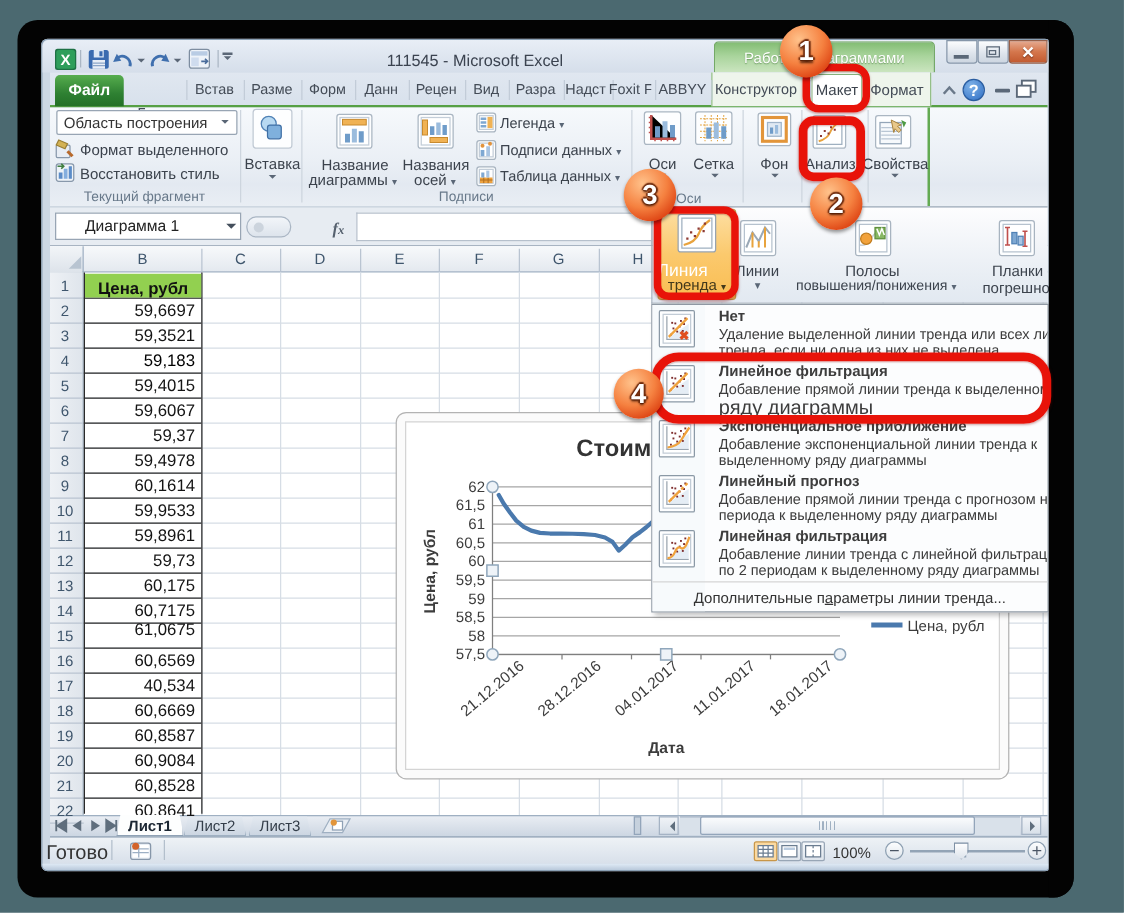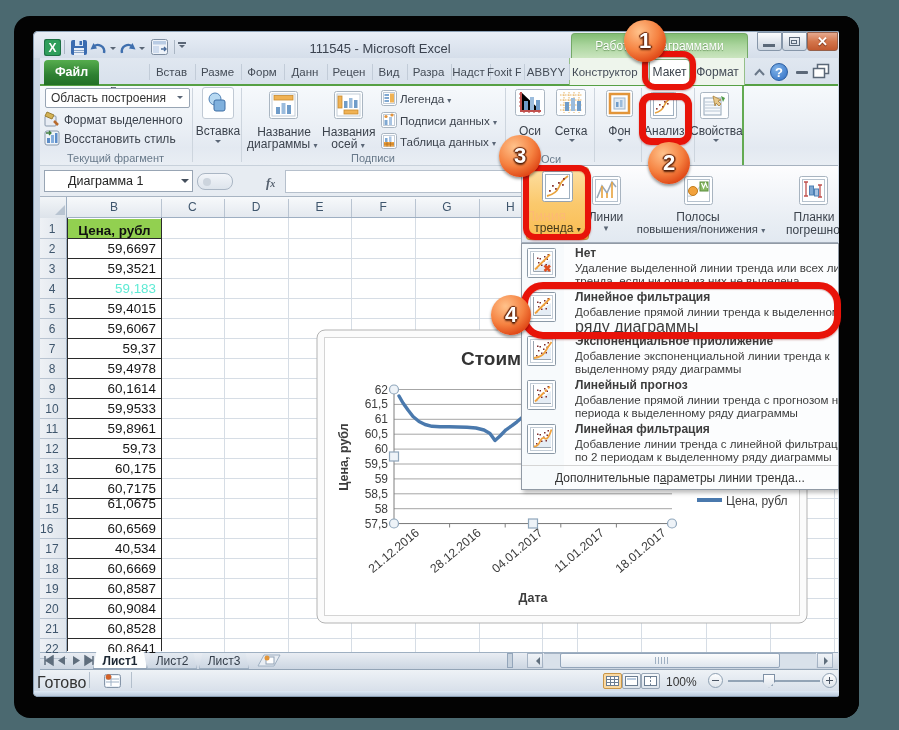--- a/index.html
+++ b/index.html
@@ -288,21 +288,21 @@
 <div class="a t" style="left:40px;top:421.5px;width:24px;text-align:center;font-size:12px;color:#3f566d;">11</div>
 <div class="a" style="left:40px;top:438.3px;width:27px;height:1px;background:#b9c4d1;"></div>
 <div class="a t" style="left:40px;top:441.5px;width:24px;text-align:center;font-size:12px;color:#3f566d;">12</div>
 <div class="a" style="left:40px;top:458.3px;width:27px;height:1px;background:#b9c4d1;"></div>
 <div class="a t" style="left:40px;top:461.5px;width:24px;text-align:center;font-size:12px;color:#3f566d;">13</div>
 <div class="a" style="left:40px;top:478.3px;width:27px;height:1px;background:#b9c4d1;"></div>
 <div class="a t" style="left:40px;top:481.5px;width:24px;text-align:center;font-size:12px;color:#3f566d;">14</div>
 <div class="a" style="left:40px;top:498.3px;width:27px;height:1px;background:#b9c4d1;"></div>
 <div class="a t" style="left:40px;top:501.5px;width:24px;text-align:center;font-size:12px;color:#3f566d;">15</div>
 <div class="a" style="left:40px;top:518.3px;width:27px;height:1px;background:#b9c4d1;"></div>
-<div class="a t" style="left:40px;top:521.5px;width:24px;text-align:left;font-size:12px;color:#3f566d;">16</div>
+<div class="a t" style="left:40px;top:521.5px;width:24px;text-align:center;font-size:12px;color:#3f566d;">16</div>
 <div class="a" style="left:40px;top:538.3px;width:27px;height:1px;background:#b9c4d1;"></div>
 <div class="a t" style="left:40px;top:541.5px;width:24px;text-align:center;font-size:12px;color:#3f566d;">17</div>
 <div class="a" style="left:40px;top:558.3px;width:27px;height:1px;background:#b9c4d1;"></div>
 <div class="a t" style="left:40px;top:561.5px;width:24px;text-align:center;font-size:12px;color:#3f566d;">18</div>
 <div class="a" style="left:40px;top:578.3px;width:27px;height:1px;background:#b9c4d1;"></div>
 <div class="a t" style="left:40px;top:581.5px;width:24px;text-align:center;font-size:12px;color:#3f566d;">19</div>
 <div class="a" style="left:40px;top:598.3px;width:27px;height:1px;background:#b9c4d1;"></div>
 <div class="a t" style="left:40px;top:601.5px;width:24px;text-align:center;font-size:12px;color:#3f566d;">20</div>
 <div class="a" style="left:40px;top:618.3px;width:27px;height:1px;background:#b9c4d1;"></div>
 <div class="a t" style="left:40px;top:621.5px;width:24px;text-align:center;font-size:12px;color:#3f566d;">21</div>
@@ -362,21 +362,21 @@
 <div class="a" style="left:67.3px;top:538.3px;width:94px;height:1px;background:#2a2a2a;"></div>
 <div class="a" style="left:67.3px;top:558.3px;width:94px;height:1px;background:#2a2a2a;"></div>
 <div class="a" style="left:67.3px;top:578.3px;width:94px;height:1px;background:#2a2a2a;"></div>
 <div class="a" style="left:67.3px;top:598.3px;width:94px;height:1px;background:#2a2a2a;"></div>
 <div class="a" style="left:67.3px;top:618.3px;width:94px;height:1px;background:#2a2a2a;"></div>
 <div class="a" style="left:67.3px;top:638.3px;width:94px;height:1px;background:#2a2a2a;"></div>
 <div class="a" style="left:68.3px;top:219.3px;width:92.3px;height:19px;background:#92d050;"></div>
 <div class="a t" style="left:68.3px;top:222.5px;width:92.3px;text-align:center;font-size:13.4px;font-weight:bold;color:#111;">Цена, рубл</div>
 <div class="a t" style="left:68px;top:241.3px;width:88px;text-align:right;font-size:13.4px;color:#141414;">59,6697</div>
 <div class="a t" style="left:68px;top:261.3px;width:88px;text-align:right;font-size:13.4px;color:#141414;">59,3521</div>
-<div class="a t" style="left:68px;top:281.3px;width:88px;text-align:right;font-size:13.4px;color:#5eead4;">59,183</div>
+<div class="a t" style="left:68px;top:281.3px;width:88px;text-align:right;font-size:13.4px;color:#000000;">59,183</div>
 <div class="a t" style="left:68px;top:301.3px;width:88px;text-align:right;font-size:13.4px;color:#141414;">59,4015</div>
 <div class="a t" style="left:68px;top:321.3px;width:88px;text-align:right;font-size:13.4px;color:#141414;">59,6067</div>
 <div class="a t" style="left:68px;top:341.3px;width:88px;text-align:right;font-size:13.4px;color:#141414;">59,37</div>
 <div class="a t" style="left:68px;top:361.3px;width:88px;text-align:right;font-size:13.4px;color:#141414;">59,4978</div>
 <div class="a t" style="left:68px;top:381.3px;width:88px;text-align:right;font-size:13.4px;color:#141414;">60,1614</div>
 <div class="a t" style="left:68px;top:401.3px;width:88px;text-align:right;font-size:13.4px;color:#141414;">59,9533</div>
 <div class="a t" style="left:68px;top:421.3px;width:88px;text-align:right;font-size:13.4px;color:#141414;">59,8961</div>
 <div class="a t" style="left:68px;top:441.3px;width:88px;text-align:right;font-size:13.4px;color:#141414;">59,73</div>
 <div class="a t" style="left:68px;top:461.3px;width:88px;text-align:right;font-size:13.4px;color:#141414;">60,175</div>
 <div class="a t" style="left:68px;top:481.3px;width:88px;text-align:right;font-size:13.4px;color:#141414;">60,7175</div>
@@ -506,21 +506,21 @@
 <path d="M5 25 q9 -2 12 -9 q2 -6 9 -11" stroke="#e8a33d" stroke-width="1.8" fill="none"></path>
 <g fill="#8e3a32">
       <rect x="7" y="19" width="1.8" height="1.8"></rect>
       <rect x="10" y="14" width="1.8" height="1.8"></rect>
       <rect x="13" y="17" width="1.8" height="1.8"></rect>
       <rect x="16" y="11" width="1.8" height="1.8"></rect>
       <rect x="20" y="13" width="1.8" height="1.8"></rect>
       <rect x="21" y="7" width="1.8" height="1.8"></rect>
     </g>
 </svg>
-<div class="a t" style="left:526px;top:208px;width:63px;font-size:14px;color:#fdba74;">Линия</div>
+<div class="a t" style="left:526px;top:208px;width:63px;font-size:14px;color:#ffffff;">Линия</div>
 <div class="a t" style="left:526px;top:221px;width:63px;text-align:center;font-size:12px;color:#43391b;">тренда <span style="font-size:8px;">▾</span></div>
 <svg class="a" style="left:592px;top:176px" width="29" height="29">
 <rect x="0.5" y="0.5" width="28" height="28" rx="2" fill="#fdfeff" stroke="#a8b4c0"></rect>
 <rect x="3.5" y="3.5" width="22" height="22" fill="#fff" stroke="#b6c2ce"></rect>
 <path d="M5 22 l5 -12 5 7 5 -11 4 5" stroke="#9aa8b6" stroke-width="1.6" fill="none"></path>
 <path d="M10 10 v12 M15 17 v5 M20 6 v16" stroke="#e8a33d" stroke-width="1.6"></path>
 </svg>
 <div class="a t" style="left:578px;top:210px;width:56px;text-align:center;font-size:12px;color:#3c434d;">Линии</div>
 <div class="a t" style="left:578px;top:223px;width:56px;text-align:center;font-size:9px;color:#5a6676;">▾</div>
 <svg class="a" style="left:684px;top:176px" width="29" height="29">

